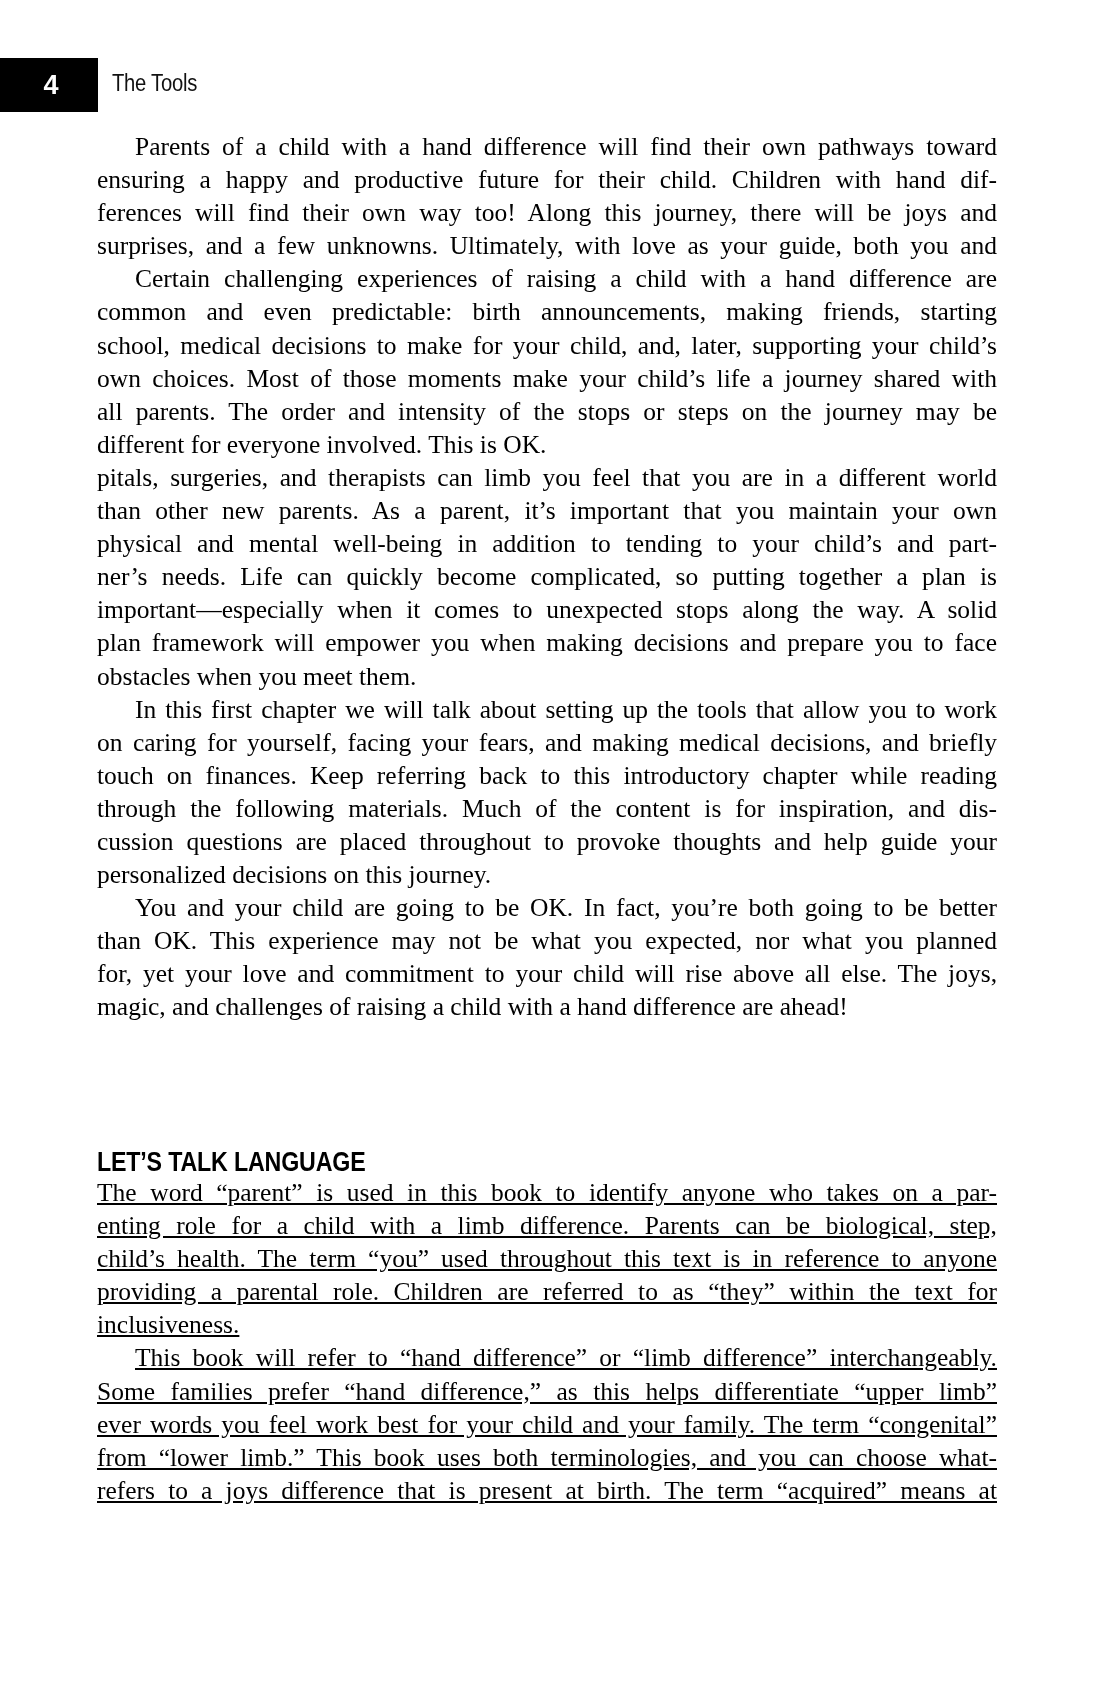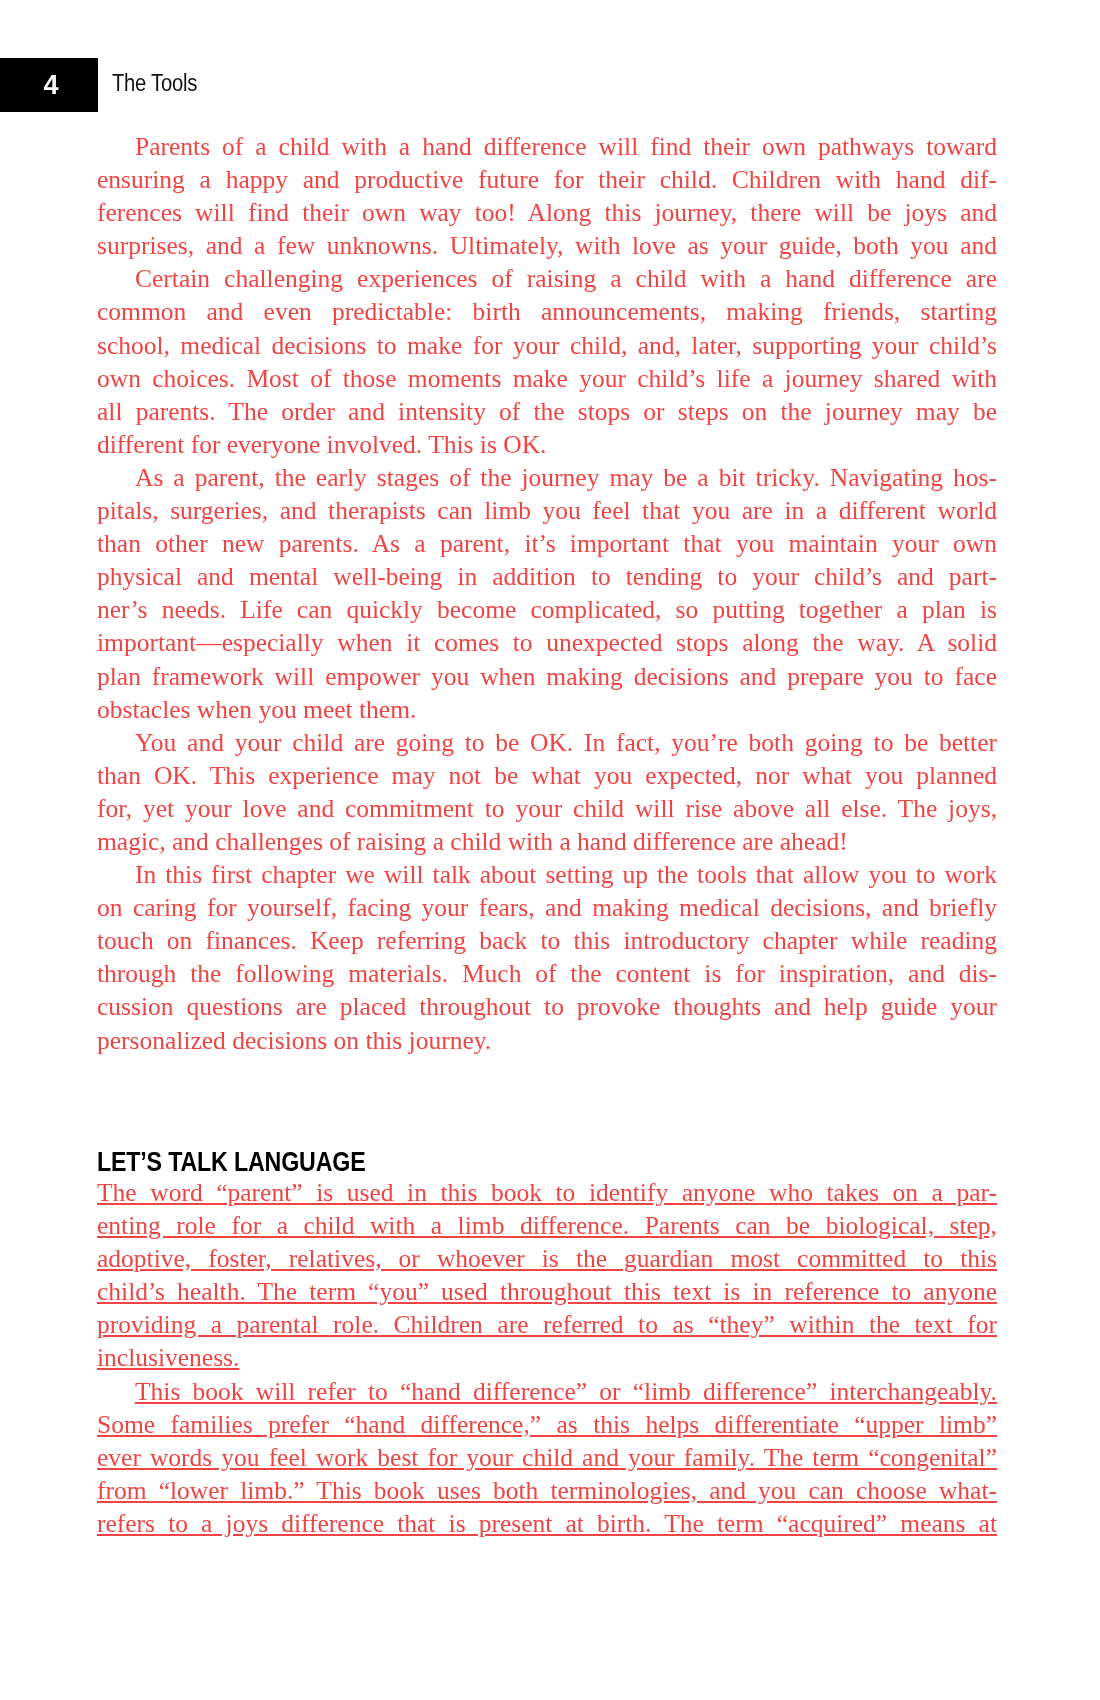--- a/index.html
+++ b/index.html
@@ -11,21 +11,21 @@
     display: flex; align-items: center; justify-content: center;
     padding-left: 4px; box-sizing: border-box;
   }
   .running-head {
     position: absolute; left: 112px; top: 70px;
     font-family: "Liberation Sans", sans-serif; font-size: 23px; color: #111;
     transform: scaleX(0.88); transform-origin: left center; letter-spacing: -0.3px;
   }
   .body-text {
     position: absolute; left: 97px; width: 900px;
-    font-family: "Liberation Serif", serif; font-size: 25.5px; color: #ef4444;
+    font-family: "Liberation Serif", serif; font-size: 25.5px; color: #000000;
   }
   .line {
     height: 33.1px; line-height: 33.1px; white-space: nowrap;
     text-align: justify; text-align-last: justify; overflow: visible;
   }
   .line.last { text-align-last: left; }
   .line.indent { padding-left: 38px; }
   .heading {
     position: absolute; left: 97px; top: 1147px;
     font-family: "Liberation Sans", sans-serif; font-weight: bold; font-size: 27px;
@@ -49,52 +49,50 @@
   </div>
   <div>
     <div class="line indent">Certain challenging experiences of raising a child with a hand difference are</div>
     <div class="line">common and even predictable: birth announcements, making friends, starting</div>
     <div class="line">school, medical decisions to make for your child, and, later, supporting your child’s</div>
     <div class="line">own choices. Most of those moments make your child’s life a journey shared with</div>
     <div class="line">all parents. The order and intensity of the stops or steps on the journey may be</div>
     <div class="line last">different for everyone involved. This is OK.</div>
   </div>
   <div>
-    <div class="line indent">As a parent, the early stages of the journey may be a bit tricky. Navigating hos-</div>
     <div class="line">pitals, surgeries, and therapists can limb you feel that you are in a different world</div>
     <div class="line">than other new parents. As a parent, it’s important that you maintain your own</div>
     <div class="line">physical and mental well-being in addition to tending to your child’s and part-</div>
     <div class="line">ner’s needs. Life can quickly become complicated, so putting together a plan is</div>
     <div class="line">important—especially when it comes to unexpected stops along the way. A solid</div>
     <div class="line">plan framework will empower you when making decisions and prepare you to face</div>
     <div class="line last">obstacles when you meet them.</div>
   </div>
   <div>
-    <div class="line indent">You and your child are going to be OK. In fact, you’re both going to be better</div>
-    <div class="line">than OK. This experience may not be what you expected, nor what you planned</div>
-    <div class="line">for, yet your love and commitment to your child will rise above all else. The joys,</div>
-    <div class="line last">magic, and challenges of raising a child with a hand difference are ahead!</div>
-  </div>
-  <div>
     <div class="line indent">In this first chapter we will talk about setting up the tools that allow you to work</div>
     <div class="line">on caring for yourself, facing your fears, and making medical decisions, and briefly</div>
     <div class="line">touch on finances. Keep referring back to this introductory chapter while reading</div>
     <div class="line">through the following materials. Much of the content is for inspiration, and dis-</div>
     <div class="line">cussion questions are placed throughout to provoke thoughts and help guide your</div>
     <div class="line last">personalized decisions on this journey.</div>
+  </div>
+  <div>
+    <div class="line indent">You and your child are going to be OK. In fact, you’re both going to be better</div>
+    <div class="line">than OK. This experience may not be what you expected, nor what you planned</div>
+    <div class="line">for, yet your love and commitment to your child will rise above all else. The joys,</div>
+    <div class="line last">magic, and challenges of raising a child with a hand difference are ahead!</div>
   </div>
 </div>
 
 <h2 class="heading" style="margin:0;">LET’S TALK LANGUAGE</h2>
 
 <div class="body-text" style="top:1176px;text-decoration:underline;">
   <div>
     <div class="line">The word “parent” is used in this book to identify anyone who takes on a par-</div>
     <div class="line">enting role for a child with a limb difference. Parents can be biological, step,</div>
-    <div class="line">adoptive, foster, relatives, or whoever is the guardian most committed to this</div>
     <div class="line">child’s health. The term “you” used throughout this text is in reference to anyone</div>
     <div class="line">providing a parental role. Children are referred to as “they” within the text for</div>
     <div class="line last">inclusiveness.</div>
   </div>
   <div>
     <div class="line indent">This book will refer to “hand difference” or “limb difference” interchangeably.</div>
     <div class="line">Some families prefer “hand difference,” as this helps differentiate “upper limb”</div>
     <div class="line">ever words you feel work best for your child and your family. The term “congenital”</div>
     <div class="line">from “lower limb.” This book uses both terminologies, and you can choose what-</div>
     <div class="line">refers to a joys difference that is present at birth. The term “acquired” means at</div>

